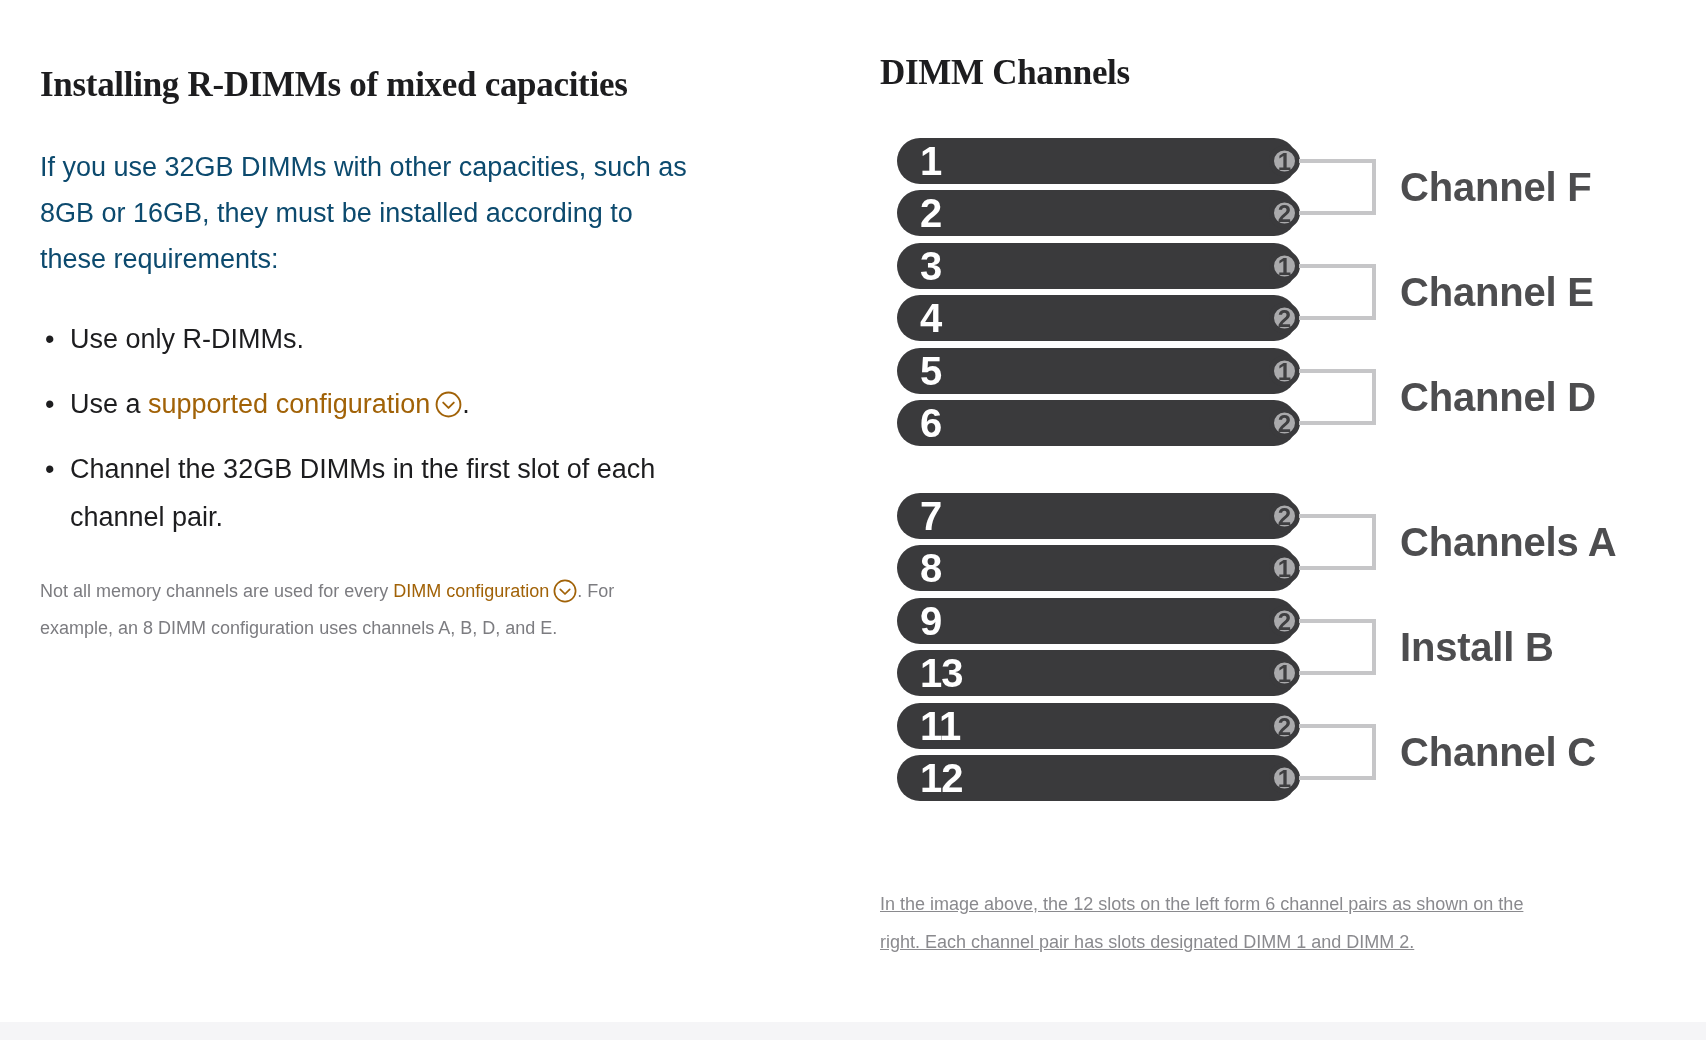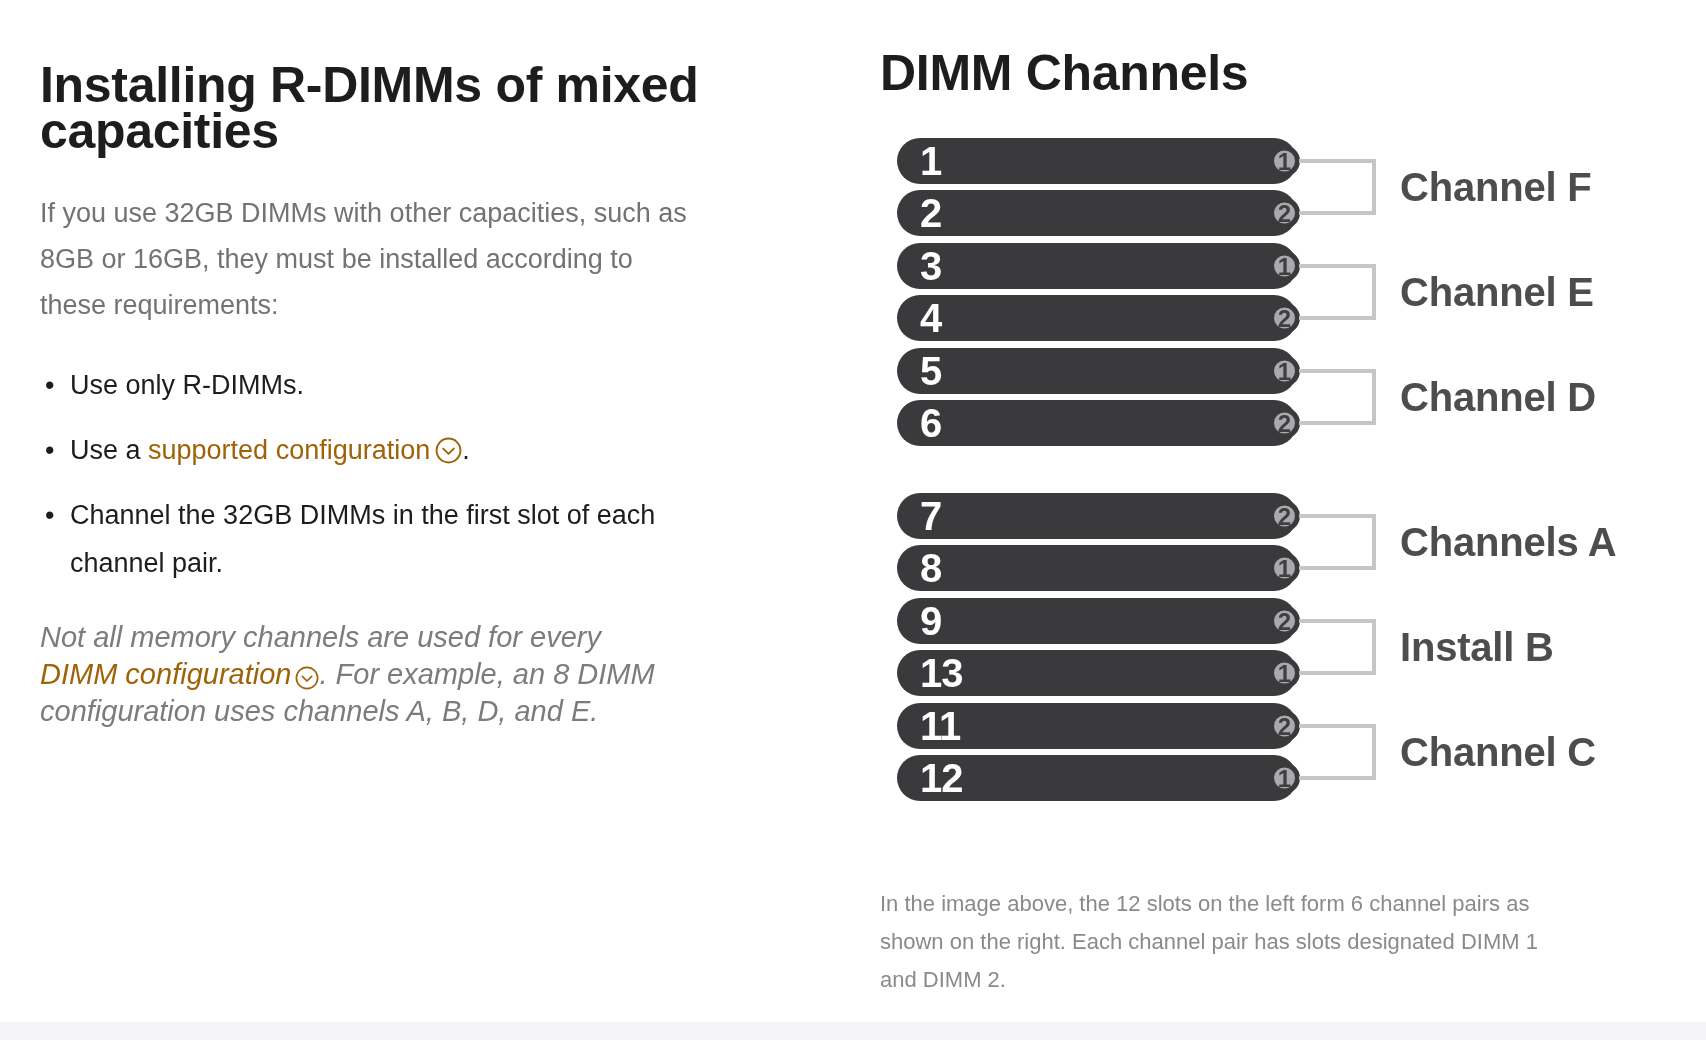--- a/index.html
+++ b/index.html
@@ -16,32 +16,33 @@
 
   
   .left-col {
     position: absolute;
     left: 40px;
     top: 62px;
     width: 710px;
   }
   .section-heading {
     margin: 0;
-    font-size: 50px;
+    font-size: 35px;
     line-height: 46px;
     font-weight: 700;
     color: #1d1d1f;
     letter-spacing: -0.3px;
+    font-family: Liberation Serif, serif;
   }
   .intro {
     margin: 36px 0 0 0;
     width: 665px;
     font-size: 27px;
     line-height: 46px;
-    color: #737373;
+    color: #0c4a6e;
   }
   .req-list {
     list-style: none;
     margin: 33px 0 0 0;
     padding: 0;
     width: 700px;
   }
   .req-item {
     display: flex;
     font-size: 27px;
@@ -58,24 +59,23 @@
   .req-text { flex: 1 1 auto; max-width: 670px; }
   a.doc-link {
     color: #a16207;
     text-decoration: none;
     cursor: pointer;
   }
   .chev-icon { vertical-align: -5px; margin-left: 5px; }
   .note {
     margin: 32px 0 0 0;
     width: 640px;
-    font-size: 29px;
+    font-size: 18px;
     line-height: 37px;
     color: #7c7c80;
-    font-style: italic;
   }
   .note .chev-icon { vertical-align: -6px; margin-left: 4px; }
 
   
   .right-col {
     position: absolute;
     left: 880px;
     top: 50px;
     width: 810px;
   }
@@ -133,23 +133,24 @@
     transform: translateY(-50%);
     font-size: 40px;
     font-weight: 700;
     color: #4d4d4f;
     white-space: nowrap;
     letter-spacing: -0.2px;
   }
   .caption {
     margin: 84px 0 0 0;
     width: 660px;
-    font-size: 22px;
+    font-size: 18px;
     line-height: 38px;
     color: #8a8a8e;
+    text-decoration: underline;
   }
 
   .bottom-band {
     position: absolute;
     left: 0;
     bottom: 0;
     width: 100%;
     height: 18px;
     background: #f5f5f7;
   }

